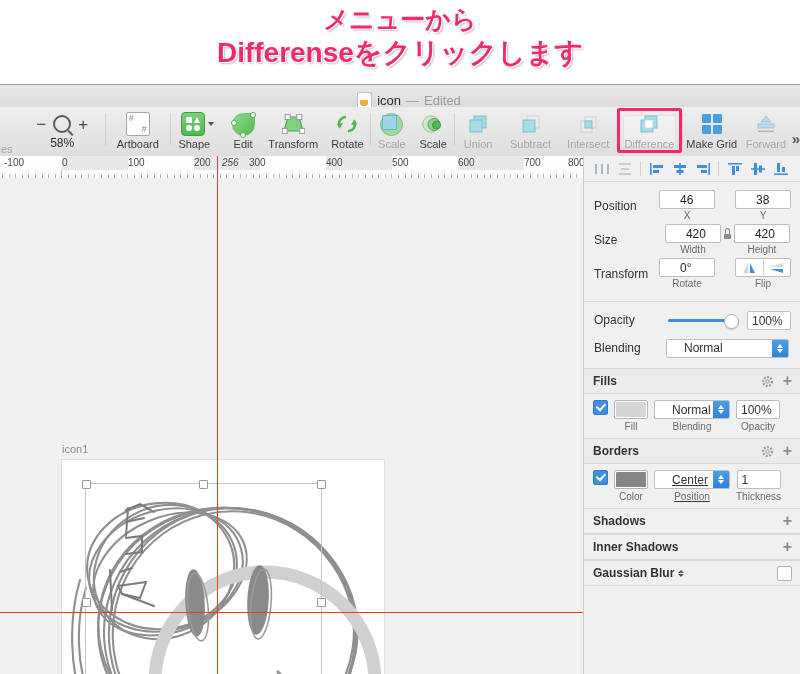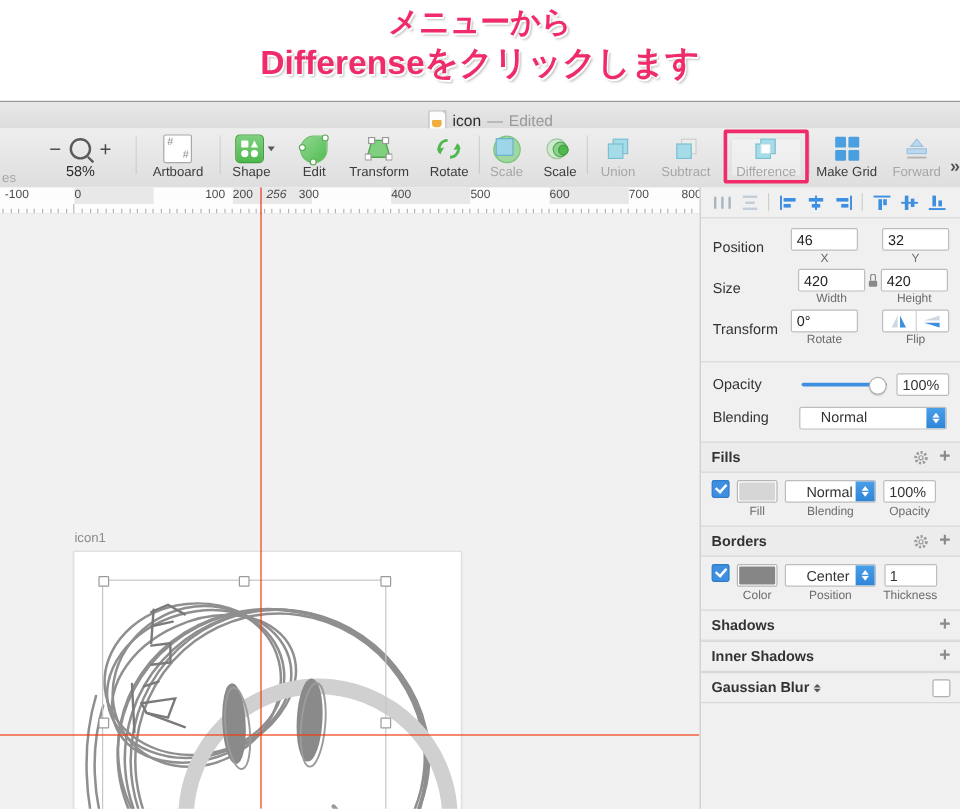--- a/index.html
+++ b/index.html
@@ -209,21 +209,21 @@
   .align-btn{width:23px;height:20px;display:flex;align-items:center;justify-content:center;}
   .align-div{width:1px;height:15px;background:#cfcfcf;margin:0 4px;}
 
   .sec{padding:8px 10px 9px 10px;border-bottom:1px solid #d8d8d8;}
   .frow{display:flex;align-items:center;margin-bottom:2px;}
   .flabel{width:72px;font-size:12px;color:#333;}
   .fcell{width:58px;display:flex;flex-direction:column;align-items:flex-start;}
   .fcell.r{margin-left:9px;}
   .finput{
     width:56px;height:19px;background:#fff;border:1px solid #bdbdbd;border-radius:2px;
-    font-size:12px;color:#222;line-height:19px;padding:0 4px;box-sizing:border-box;
+    font-size:12px;color:#222;line-height:19px;padding:0 20px;box-sizing:border-box;
     font-family:"Liberation Sans",sans-serif;
   }
   .fsub{width:56px;text-align:center;font-size:10px;color:#6b6b6b;line-height:12px;margin-top:1px;}
   .lock{
     width:9px;height:11px;margin:0 1px;position:relative;align-self:flex-start;margin-top:4px;
   }
   .lock:before{
     content:"";position:absolute;left:1px;bottom:0;width:7px;height:5px;background:#8a8a8a;border-radius:1px;
   }
   .lock:after{
@@ -451,20 +451,32 @@
           <span class="ic ic-bool">
             <svg width="22" height="20" viewBox="0 0 22 20">
               <rect x="7" y="2" width="12" height="12" fill="#ececec" stroke="#cfcfcf"></rect>
               <rect x="3" y="6" width="12" height="12" fill="#a6dbe8" stroke="#7bbfd2"></rect>
             </svg>
           </span>
         </div>
         <div class="tb-label dim">Subtract</div>
       </div>
 
+      <div class="tb-item" style="width:64px;">
+        <div class="tb-glyph">
+          <span class="ic ic-bool">
+            <svg width="22" height="20" viewBox="0 0 22 20">
+              <rect x="8" y="3" width="11" height="11" fill="#ececec" stroke="#cfcfcf"></rect>
+              <rect x="4" y="7" width="11" height="11" fill="#ececec" stroke="#cfcfcf"></rect>
+              <rect x="8" y="7" width="7" height="7" fill="#a6dbe8" stroke="#7bbfd2"></rect>
+            </svg>
+          </span>
+        </div>
+        <div class="tb-label dim">Intersect</div>
+      </div>
 
       <div class="tb-item" style="width:74px;">
         <div class="hl-box">
             <span class="hl-inner"></span>
           </div>
         <div class="tb-glyph" style="position:relative;">
           <span class="ic ic-bool">
             <svg width="22" height="20" viewBox="0 0 22 20">
               <rect x="7" y="2" width="12" height="12" fill="#a6dbe8" stroke="#7bbfd2"></rect>
               <rect x="3" y="6" width="12" height="12" fill="#a6dbe8" stroke="#7bbfd2"></rect>
@@ -506,21 +518,21 @@
     </div>
 
     <div class="ruler">
       <div class="rul-band" style="left:62px;width:66px;"></div>
       <div class="rul-band" style="left:194px;width:66px;"></div>
       <div class="rul-band" style="left:326px;width:66px;"></div>
       <div class="rul-band" style="left:458px;width:66px;"></div>
 
       <div class="rul-num" style="left:4px;">-100</div>
       <div class="rul-num" style="left:62px;">0</div>
-      <div class="rul-num" style="left:128px;margin-left:43px;">100</div>
+      <div class="rul-num" style="left:128px;">100</div>
       <div class="rul-num" style="left:194px;">200</div>
       <div class="rul-num" style="left:222px;font-style:italic;">256</div>
       <div class="rul-num" style="left:249px;">300</div>
       <div class="rul-num" style="left:326px;">400</div>
       <div class="rul-num" style="left:392px;">500</div>
       <div class="rul-num" style="left:458px;">600</div>
       <div class="rul-num" style="left:524px;">700</div>
       <div class="rul-num" style="left:568px;">800</div>
 
       <div class="rul-red" style="left:217px;"></div>
@@ -745,21 +757,21 @@
       </div>
 
       <div class="sec">
         <div class="frow">
           <span class="flabel">Position</span>
           <span class="fcell">
             <span class="finput">46</span>
             <span class="fsub">X</span>
           </span>
           <span class="fcell r" style="margin-left:20px;">
-            <span class="finput">32</span>
+            <span class="finput">38</span>
             <span class="fsub">Y</span>
           </span>
         </div>
 
         <div class="frow">
           <span class="flabel">Size</span>
           <span class="fcell">
             <span class="finput">420</span>
             <span class="fsub">Width</span>
           </span>
@@ -870,21 +882,21 @@
         </span>
       </div>
       <div class="prow">
         <span class="cbx"></span>
         <span class="pcol">
           <span class="swatch">
               <span style="background:#868686"></span>
             </span>
           <span class="pcap">Color</span>
         </span>
-        <span class="pcol" style="width:76px;">
+        <span class="pcol" style="width:76px;text-decoration:underline;">
           <span class="selectbox" style="width:76px;">
             <span>Center</span>
             <span class="selarrow">
                 <span class="stepper">
                   <i class="up"></i>
                   <i class="dn"></i>
                 </span>
               </span>
           </span>
           <span class="pcap">Position</span>

